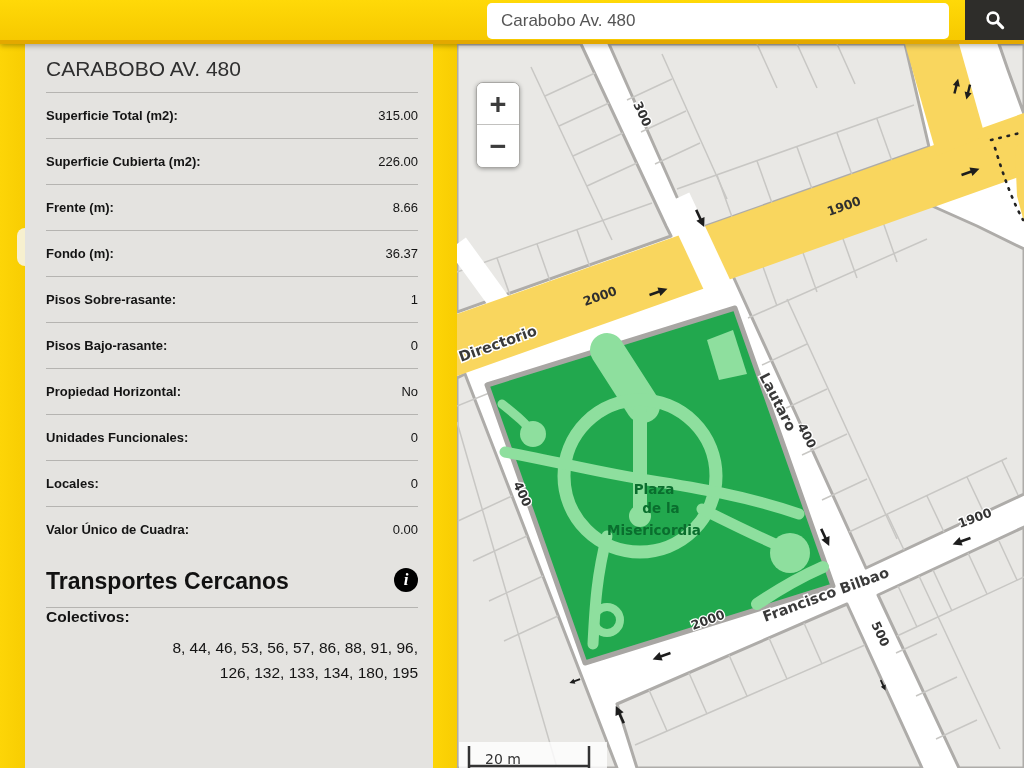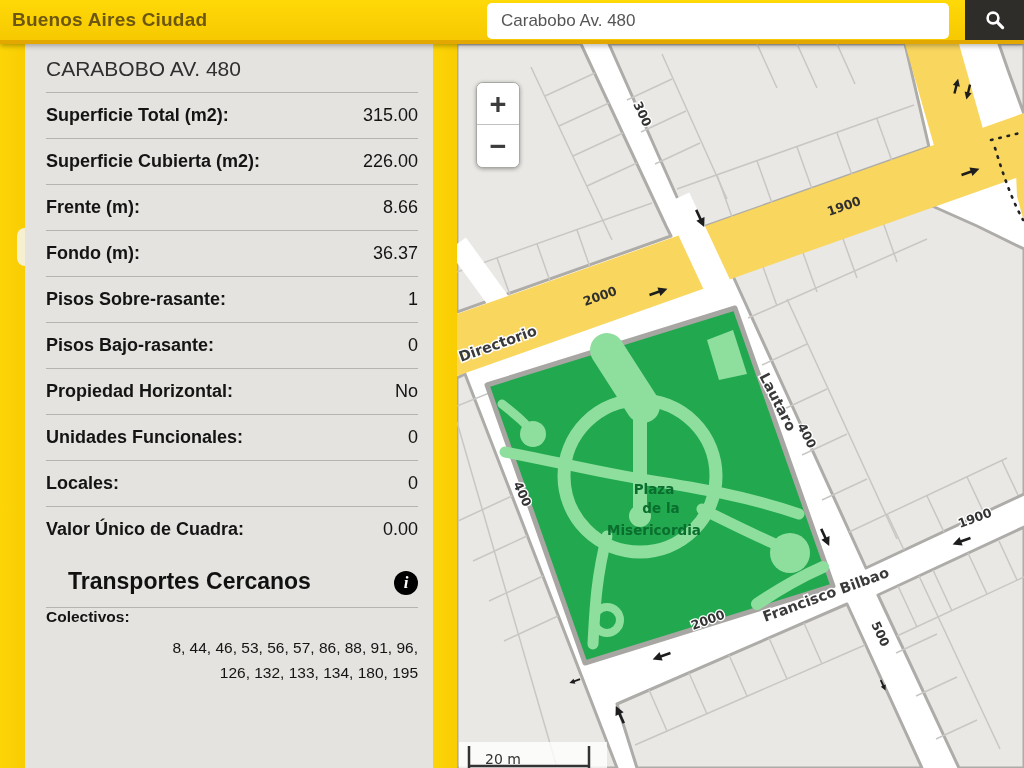--- a/index.html
+++ b/index.html
@@ -18,25 +18,25 @@
   
   .ybar{position:absolute;top:44px;height:724px;background:linear-gradient(90deg,#fdd507,#f8cd02);z-index:5;}
   #ybar-left{left:0;width:25px;}
   #ybar-mid{left:433px;width:24px;}
   #panel-handle{position:absolute;left:17px;top:228px;width:9px;height:38px;background:#f7f6f3;border-radius:8px 0 0 8px;opacity:.85;z-index:6;}
 
   
   #panel{position:absolute;left:25px;top:44px;width:408px;height:724px;background:#e4e3e0;z-index:10;
     box-sizing:border-box;padding:0 15px 0 21px;overflow:hidden;}
   #panel-title{font-size:21px;color:#2f2f2f;padding:13px 0 11px;}
-  .row{display:flex;justify-content:space-between;align-items:center;height:45px;border-top:1px solid #b5b4b1;font-size:18px;color:#141414;}
+  .row{display:flex;justify-content:space-between;align-items:center;height:45px;border-top:1px solid #b5b4b1;font-size:13px;color:#141414;}
   .row .lbl{font-weight:bold;}
   .row .val{text-align:right;}
   .row-last{border-bottom:1px solid #b5b4b1;}
-  #transport-head{display:flex;justify-content:space-between;align-items:flex-end;padding:16px 0 12px;margin-left:22px;}
+  #transport-head{display:flex;justify-content:space-between;align-items:flex-start;padding:16px 0 12px;}
   #transport-title{font-size:23px;font-weight:bold;color:#111;}
   #info-icon{width:24px;height:24px;border-radius:50%;background:#000;color:#fff;font-family:"Liberation Serif",serif;
     font-style:italic;font-weight:bold;font-size:17px;display:flex;align-items:center;justify-content:center;cursor:pointer;}
   #colectivos{display:flex;border-top:1px solid #b5b4b1;font-size:15.5px;color:#141414;}
   #colectivos .lbl{font-weight:bold;width:105px;flex:none;}
   #colectivos .val{flex:1;text-align:right;line-height:1.6;margin-top:28px;}
 
   
   #map{position:absolute;left:457px;top:44px;width:567px;height:724px;z-index:8;background:#fff;}
   #zoomctl{position:absolute;left:476px;top:82px;width:42px;height:84px;background:#fff;border:1px solid #a9a8a5;
@@ -252,21 +252,20 @@
       <span id="transport-title">Transportes Cercanos</span>
       <span id="info-icon">i</span>
     </div>
     <div id="colectivos">
       <span class="lbl">Colectivos:</span>
       <span class="val">8, 44, 46, 53, 56, 57, 86, 88, 91, 96, 126, 132, 133, 134, 180, 195</span>
     </div>
   </div>
 
   <div id="header">
-    <span id="brand">Buenos Aires Ciudad</span>
     <input id="search-box" type="text" value="Carabobo Av. 480" style="">
     <button id="search-btn">
       <span>
         <svg width="22" height="22" viewBox="0 0 22 22">
           <circle cx="9" cy="9" r="5.4" fill="none" stroke="#fff" stroke-width="2.6"></circle>
           <line x1="13.2" y1="13.2" x2="18.6" y2="18.6" stroke="#fff" stroke-width="3.2" stroke-linecap="round"></line>
         </svg>
       </span>
     </button>
   </div>

